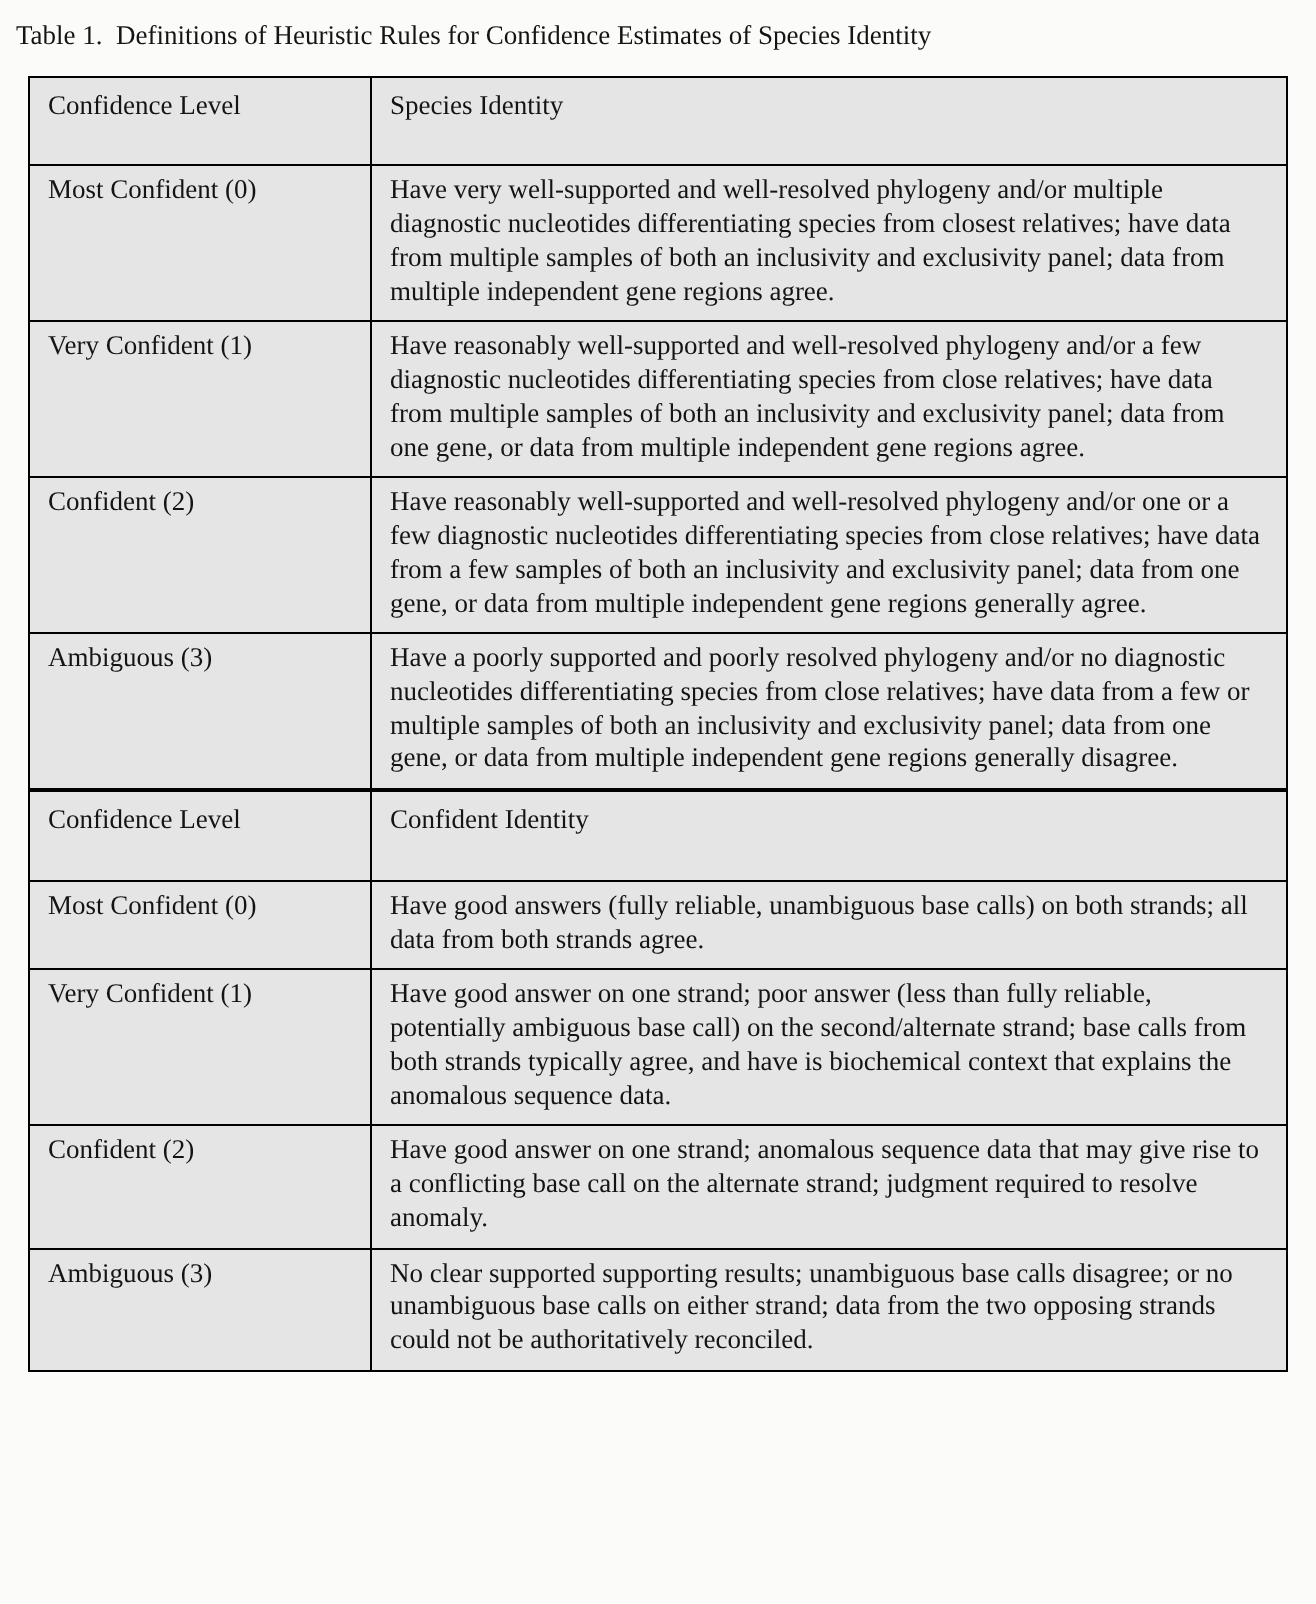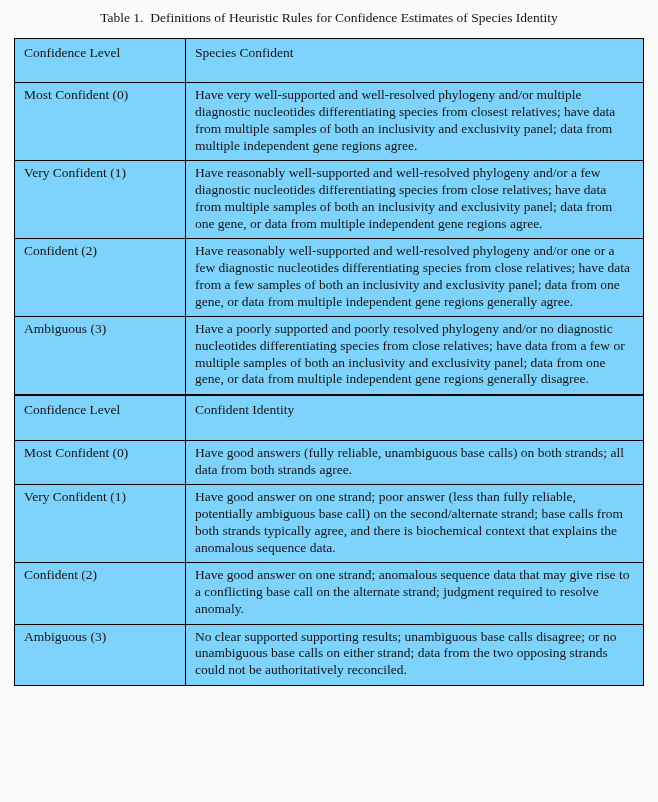--- a/index.html
+++ b/index.html
@@ -16,33 +16,32 @@
     line-height: 1.24;
     color: #141414;
   }
   .page {
     box-sizing: border-box;
     width: 658px;
     height: 802px;
     padding: 10px 8px 0 8px;
   }
   .tbl-title {
-    text-align: center;
     white-space: pre-wrap;
     margin: 0 0 11px 0;
   }
   .tbl-title.second {
     margin-top: 44px;
   }
   table.rules {
     border-collapse: collapse;
     table-layout: fixed;
     width: 630px;
     margin-left: 6px;
-    background: #7dd3fc;
+    background: #e5e5e5;
   }
   table.rules col.c-level { width: 171px; }
   table.rules th,
   table.rules td {
     border: 1px solid #000;
     vertical-align: top;
     text-align: left;
     font-weight: normal;
   }
   table.rules th {
@@ -61,21 +60,21 @@
   <div class="tbl-title">Table 1.  Definitions of Heuristic Rules for Confidence Estimates of Species Identity</div>
 
   <table class="rules">
     <colgroup>
         <col class="c-level">
         <col class="c-def">
       </colgroup>
     <thead>
       <tr>
         <th>Confidence Level</th>
-        <th>Species Confident</th>
+        <th>Species Identity</th>
       </tr>
     </thead>
     <tbody>
       <tr>
         <td>Most Confident (0)</td>
         <td>Have very well-supported and well-resolved phylogeny and/or multiple diagnostic nucleotides differentiating species from closest relatives; have data from multiple samples of both an inclusivity and exclusivity panel; data from multiple independent gene regions agree.</td>
       </tr>
       <tr>
         <td>Very Confident (1)</td>
         <td>Have reasonably well-supported and well-resolved phylogeny and/or a few diagnostic nucleotides differentiating species from close relatives; have data from multiple samples of both an inclusivity and exclusivity panel; data from one gene, or data from multiple independent gene regions agree.</td>
@@ -103,21 +102,21 @@
         <th>Confident Identity</th>
       </tr>
     </thead>
     <tbody>
       <tr>
         <td>Most Confident (0)</td>
         <td>Have good answers (fully reliable, unambiguous base calls) on both strands; all data from both strands agree.</td>
       </tr>
       <tr>
         <td>Very Confident (1)</td>
-        <td>Have good answer on one strand; poor answer (less than fully reliable, potentially ambiguous base call) on the second/alternate strand; base calls from both strands typically agree, and there is biochemical context that explains the anomalous sequence data.</td>
+        <td>Have good answer on one strand; poor answer (less than fully reliable, potentially ambiguous base call) on the second/alternate strand; base calls from both strands typically agree, and have is biochemical context that explains the anomalous sequence data.</td>
       </tr>
       <tr>
         <td>Confident (2)</td>
         <td>Have good answer on one strand; anomalous sequence data that may give rise to a conflicting base call on the alternate strand; judgment required to resolve anomaly.</td>
       </tr>
       <tr>
         <td>Ambiguous (3)</td>
         <td>No clear supported supporting results; unambiguous base calls disagree; or no unambiguous base calls on either strand; data from the two opposing strands could not be authoritatively reconciled.</td>
       </tr>
     </tbody>

